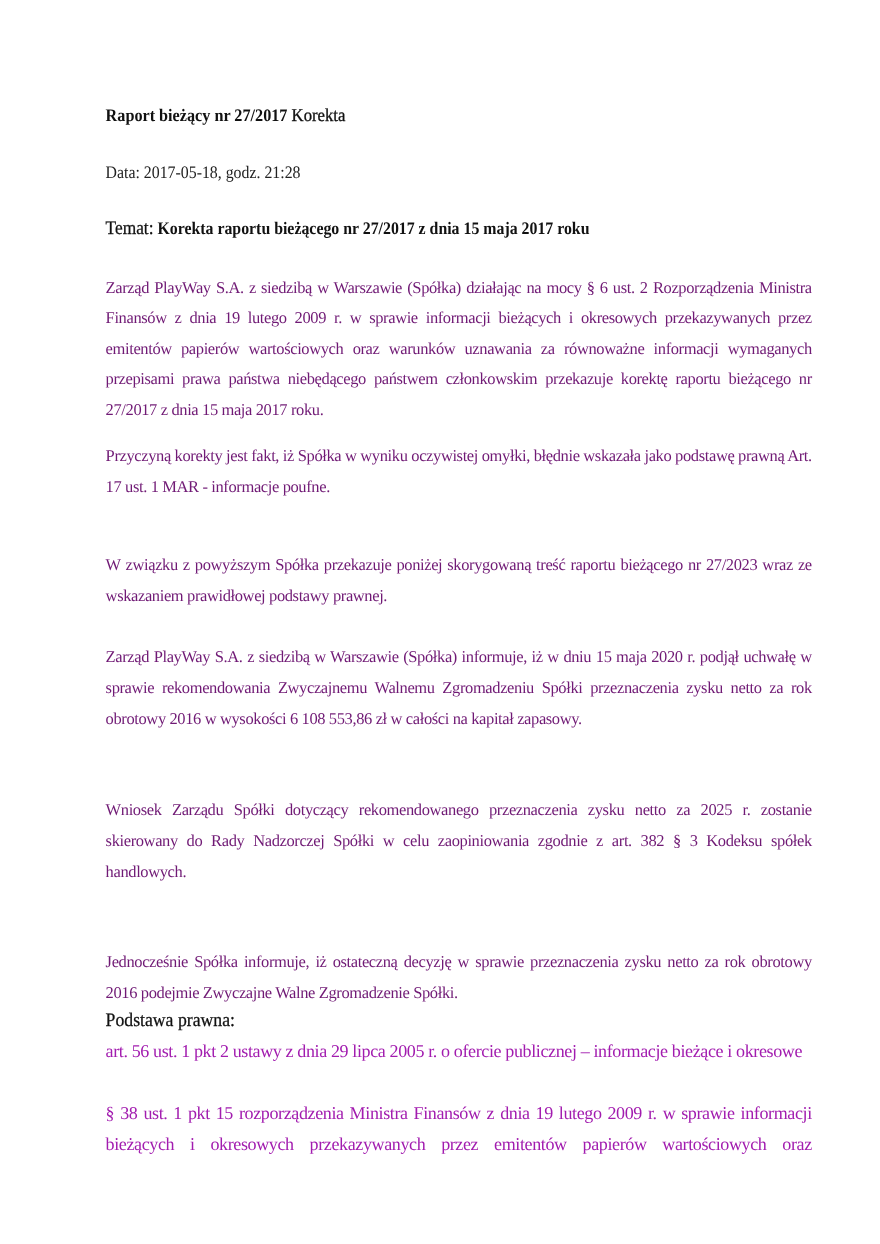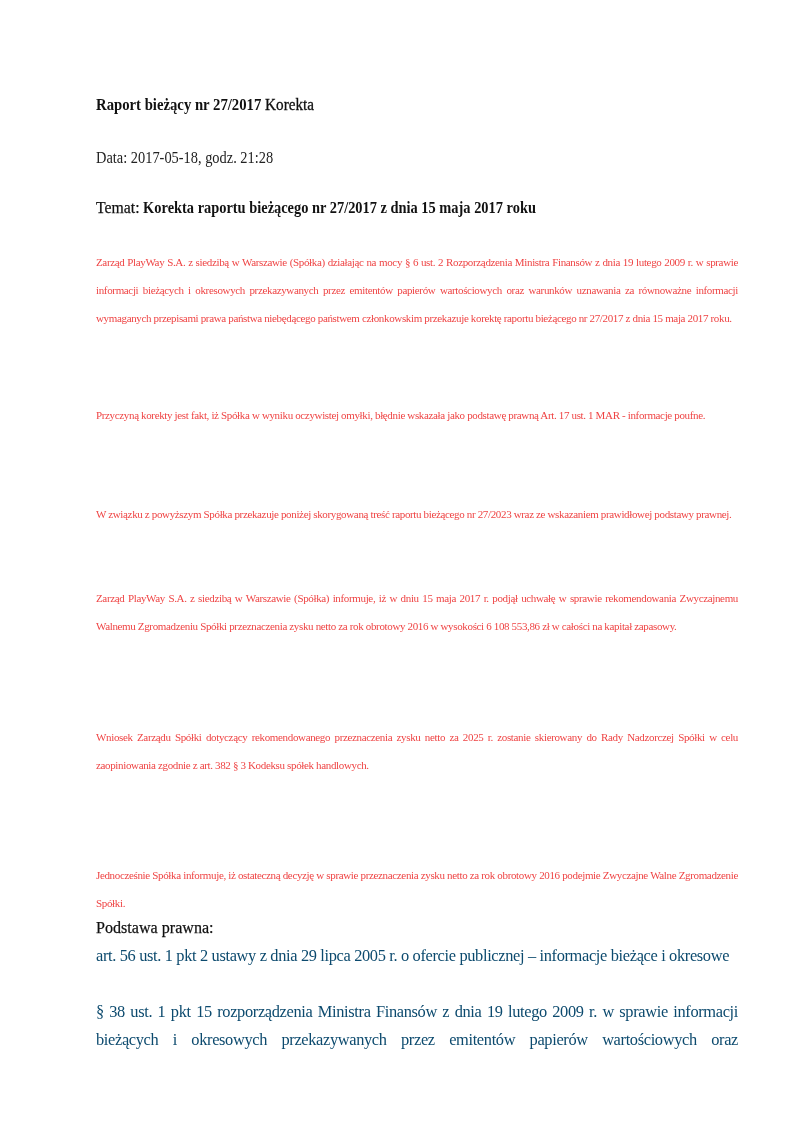--- a/index.html
+++ b/index.html
@@ -59,24 +59,24 @@
       -webkit-text-stroke: 0.25px #111;
     }
     .subject .subject-text {
       font-size: 16px;
       font-weight: bold;
     }
     .para {
       position: absolute;
       left: 0;
       width: 642px;
-      font-size: 11px;
+      font-size: 15px;
       line-height: 27.8px;
       text-align: justify;
-      color: #ef4444;
+      color: #701a75;
       letter-spacing: -0.35px;
     }
     .para.last-line-left {
       text-align-last: left;
     }
     .p1 { top: 249px; }
     .p2 { top: 402px; }
     .p3 { top: 501px; }
     .p4 { top: 585px; }
     .p5 { top: 724px; }
@@ -91,21 +91,21 @@
       transform: scaleX(0.92);
       transform-origin: left top;
     }
     .legal {
       position: absolute;
       left: 0;
       width: 642px;
       font-size: 16.4px;
       line-height: 27.8px;
       text-align: justify;
-      color: #0c4a6e;
+      color: #a21caf;
       letter-spacing: -0.35px;
     }
     .l1 { top: 942px; }
     .l2 { top: 998px; text-align-last: justify; }
   </style>
 </head>
 <body>
 
 <div class="page">
 
@@ -115,21 +115,21 @@
 
   <div class="date">Data: 2017-05-18, godz. 21:28</div>
 
   <div class="subject">
     <span class="subject-label">Temat:</span><span class="subject-text"> Korekta raportu bieżącego nr 27/2017 z dnia 15 maja 2017 roku</span>
   </div>
 
   <p class="para p1 last-line-left" style="margin:0">Zarząd PlayWay S.A. z siedzibą w Warszawie (Spółka) działając na mocy § 6 ust. 2 Rozporządzenia Ministra Finansów z dnia 19 lutego 2009 r. w sprawie informacji bieżących i okresowych przekazywanych przez emitentów papierów wartościowych oraz warunków uznawania za równoważne informacji wymaganych przepisami prawa państwa niebędącego państwem członkowskim przekazuje korektę raportu bieżącego nr 27/2017 z dnia 15 maja 2017 roku.</p>
   <p class="para p2 last-line-left" style="margin:0">Przyczyną korekty jest fakt, iż Spółka w wyniku oczywistej omyłki, błędnie wskazała jako podstawę prawną Art. 17 ust. 1 MAR - informacje poufne.</p>
   <p class="para p3 last-line-left" style="margin:0">W związku z powyższym Spółka przekazuje poniżej skorygowaną treść raportu bieżącego nr 27/2023 wraz ze wskazaniem prawidłowej podstawy prawnej.</p>
-  <p class="para p4 last-line-left" style="margin:0">Zarząd PlayWay S.A. z siedzibą w Warszawie (Spółka) informuje, iż w dniu 15 maja 2017 r. podjął uchwałę w sprawie rekomendowania Zwyczajnemu Walnemu Zgromadzeniu Spółki przeznaczenia zysku netto za rok obrotowy 2016 w wysokości 6 108 553,86 zł w całości na kapitał zapasowy.</p>
+  <p class="para p4 last-line-left" style="margin:0">Zarząd PlayWay S.A. z siedzibą w Warszawie (Spółka) informuje, iż w dniu 15 maja 2020 r. podjął uchwałę w sprawie rekomendowania Zwyczajnemu Walnemu Zgromadzeniu Spółki przeznaczenia zysku netto za rok obrotowy 2016 w wysokości 6 108 553,86 zł w całości na kapitał zapasowy.</p>
   <p class="para p5 last-line-left" style="margin:0">Wniosek Zarządu Spółki dotyczący rekomendowanego przeznaczenia zysku netto za 2025 r. zostanie skierowany do Rady Nadzorczej Spółki w celu zaopiniowania zgodnie z art. 382 § 3 Kodeksu spółek handlowych.</p>
   <p class="para p6 last-line-left" style="margin:0">Jednocześnie Spółka informuje, iż ostateczną decyzję w sprawie przeznaczenia zysku netto za rok obrotowy 2016 podejmie Zwyczajne Walne Zgromadzenie Spółki.</p>
 
   <div class="legal-heading">Podstawa prawna:</div>
 
   <p class="legal l1 last-line-left" style="margin:0">art. 56 ust. 1 pkt 2 ustawy z dnia 29 lipca 2005 r. o ofercie publicznej – informacje bieżące i okresowe</p>
   <p class="legal l2" style="margin:0">§ 38 ust. 1 pkt 15 rozporządzenia  Ministra Finansów z dnia 19 lutego 2009 r. w sprawie informacji bieżących i okresowych przekazywanych przez emitentów papierów wartościowych oraz</p>
 
 </div>
 

